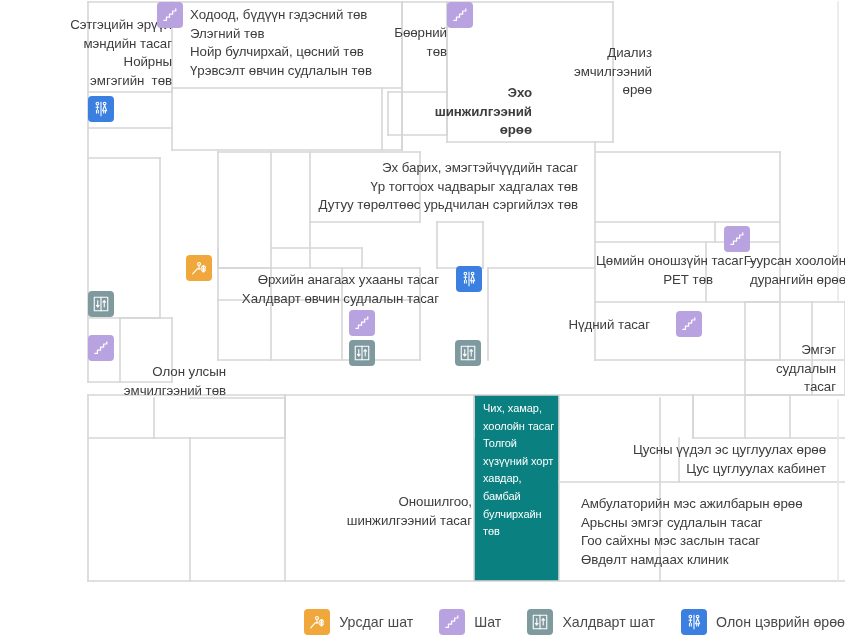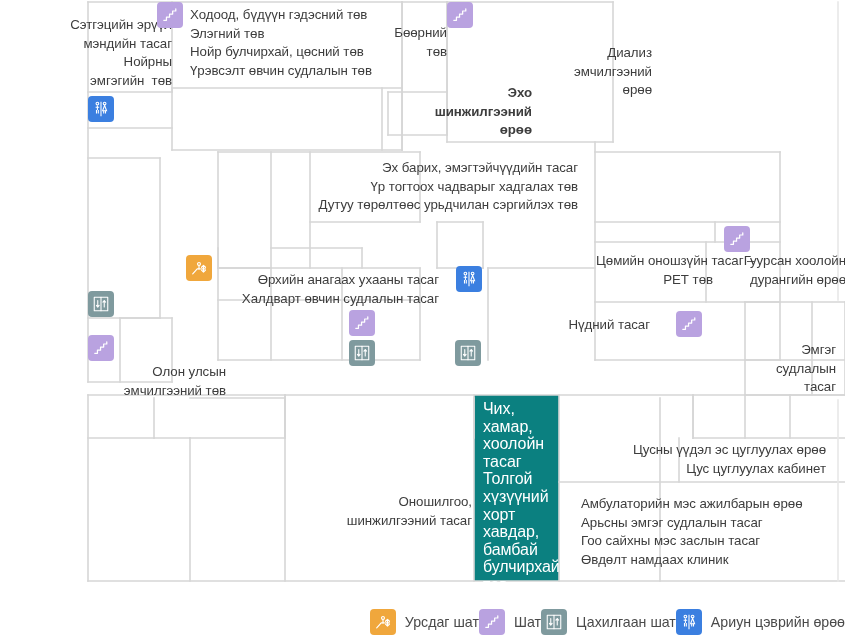--- a/index.html
+++ b/index.html
@@ -47,21 +47,21 @@
     line-height: 18.6px;
     color: #3d3d3d;
     white-space: pre;
     letter-spacing: -0.05px;
   }
   .label.c  { text-align: right; }
   .label.r  { text-align: right; }
   .label.l  { text-align: left; }
   .label.on-fill {
     color: #ffffff;
-    font-size: 16px;
+    font-size: 11px;
     line-height: 17.6px;
     white-space: normal;
   }
 
   
   .map-icon {
     position: absolute;
     width: 26px;
     height: 26px;
     border-radius: 4px;
@@ -84,20 +84,21 @@
     height: 44px;
     display: flex;
     align-items: center;
     justify-content: flex-end;
     padding-right: 0;
     box-sizing: border-box;
   }
   .legend-item {
     display: flex;
     align-items: center;
+    margin-left: 26px;
   }
   .legend-item:first-child { margin-left: 0; }
   .legend-icon {
     width: 26px;
     height: 26px;
     border-radius: 4px;
     display: flex;
     align-items: center;
     justify-content: center;
     flex: 0 0 auto;
@@ -419,32 +420,32 @@
 
     <div class="legend-item">
       <span class="legend-icon ic-elevator">
         <svg width="18" height="18" viewBox="0 0 20 20" fill="none" stroke="#ffffff" stroke-width="1.2" stroke-linecap="round" stroke-linejoin="round">
           <rect x="2.5" y="2.5" width="15" height="15"></rect>
           <line x1="10" y1="2.5" x2="10" y2="17.5"></line>
           <path d="M6.4 6.2 L6.4 13.4 M4.9 11.6 L6.4 13.4 L7.9 11.6"></path>
           <path d="M13.6 13.4 L13.6 6.2 M12.1 8 L13.6 6.2 L15.1 8"></path>
         </svg>
       </span>
-      <span class="legend-text">Цахилгаан шат</span>
+      <span class="legend-text">Халдварт шат</span>
     </div>
 
     <div class="legend-item">
       <span class="legend-icon ic-restroom">
         <svg width="18" height="18" viewBox="0 0 20 20" fill="none" stroke="#ffffff" stroke-width="1.2">
           <circle cx="6" cy="4" r="1.5" fill="none"></circle>
           <path d="M6 6 v5 M4 8 h4 M5 11 v4 M7 11 v4"></path>
           <line x1="10" y1="2" x2="10" y2="18"></line>
           <circle cx="14" cy="4" r="1.5" fill="none"></circle>
           <path d="M14 6 L11.8 12 h4.4 L14 6 Z"></path>
           <path d="M13 12 v3 M15 12 v3"></path>
         </svg>
       </span>
-      <span class="legend-text">Ариун цэврийн өрөө</span>
+      <span class="legend-text">Олон цэврийн өрөө</span>
     </div>
 
   </div>
 
 </div>
 
 </body></html>

